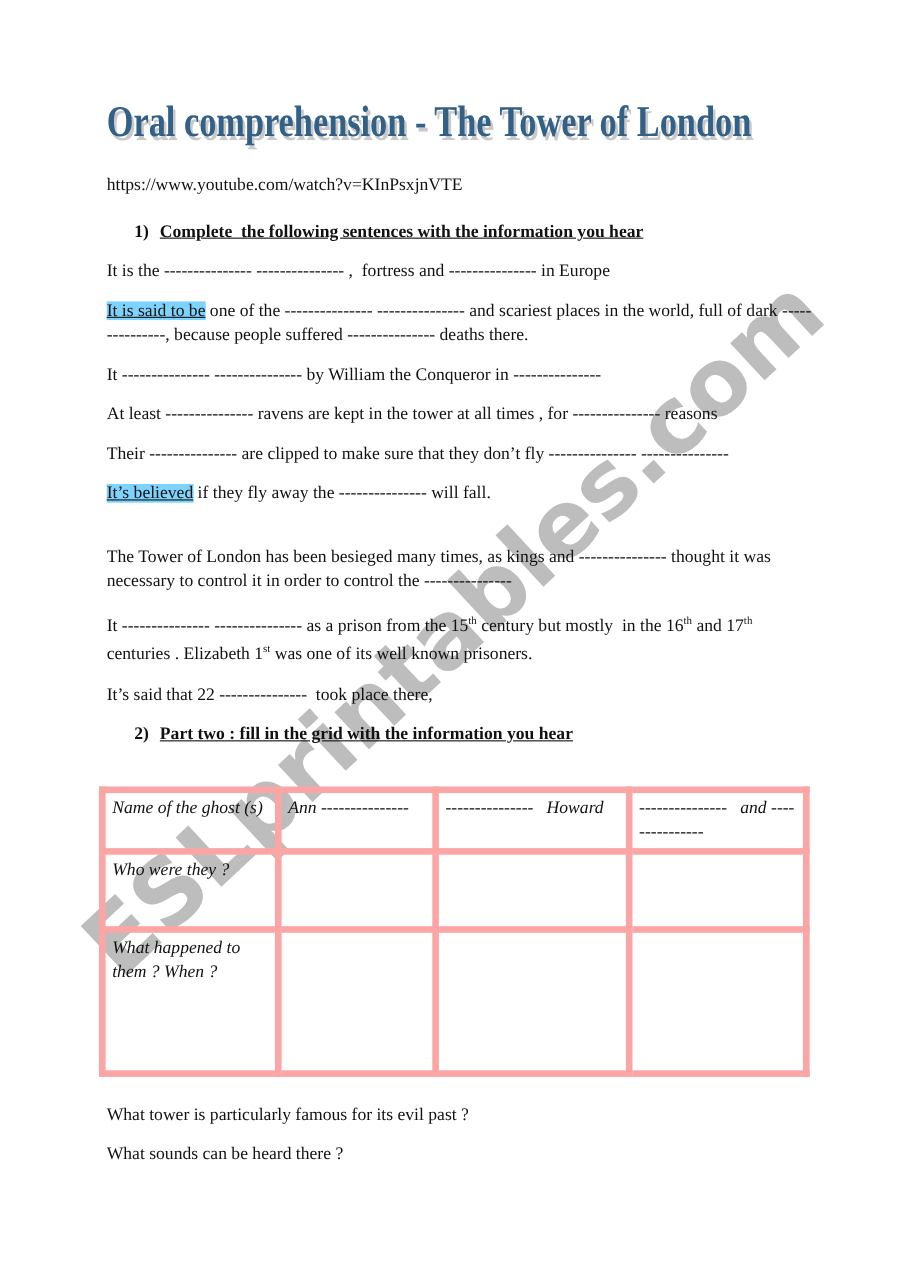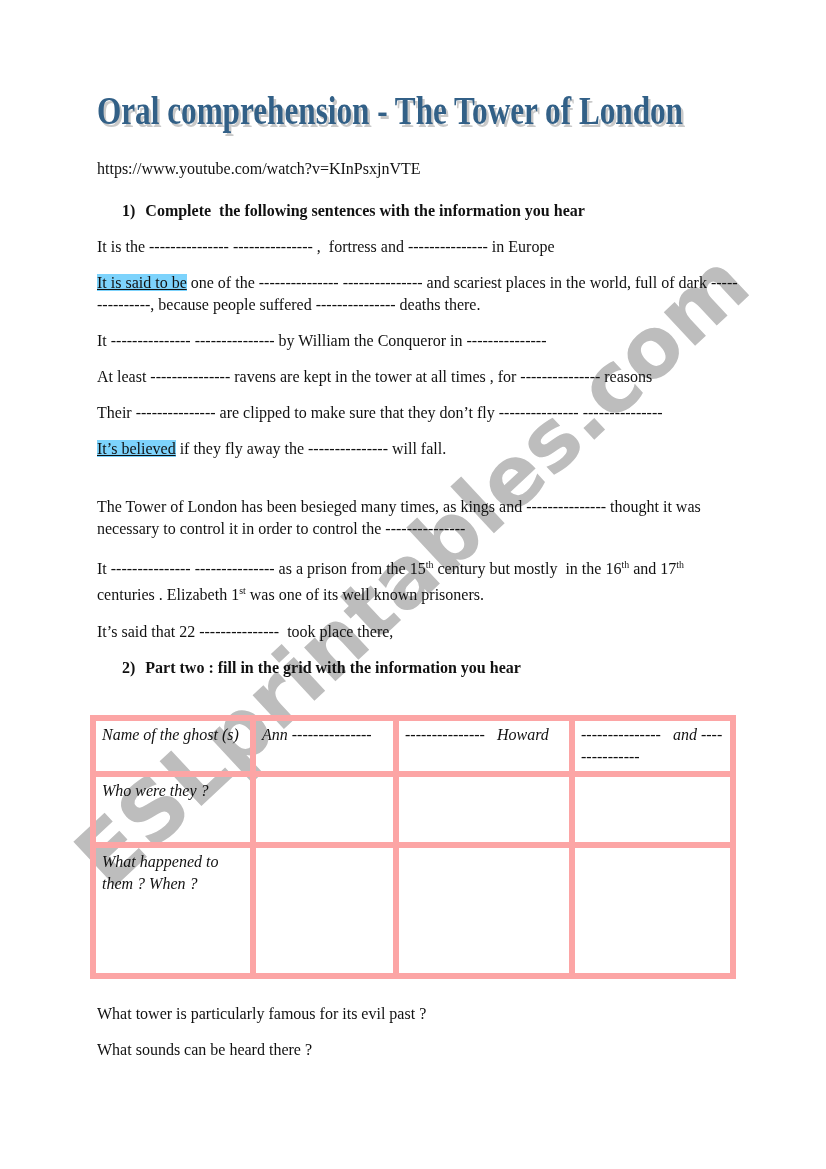--- a/index.html
+++ b/index.html
@@ -40,21 +40,21 @@
     color: #326087;
     text-shadow: 3px 3px 0 #c9c9c9;
     white-space: nowrap;
     transform: scaleX(0.78);
     transform-origin: left center;
   }
   p { margin: 0 0 14px 0; line-height: 22px; white-space: pre-wrap; }
   .url-line { margin-bottom: 20px; }
   .heading { padding-left: 25px; font-weight: bold; }
   .heading .num { display: inline-block; margin-right: 10px; }
-  .heading .txt { }
+  .heading .txt { text-decoration: underline; }
   .gap-before { margin-top: 36px; }
   .hl { background: #7dd3fc; text-decoration: underline; }
   sup { font-size: 0.62em; }
   table.grid {
     border-collapse: collapse;
     table-layout: fixed;
     width: 640px;
     margin: 36px 0 0 -7px;
   }
   table.grid td {

